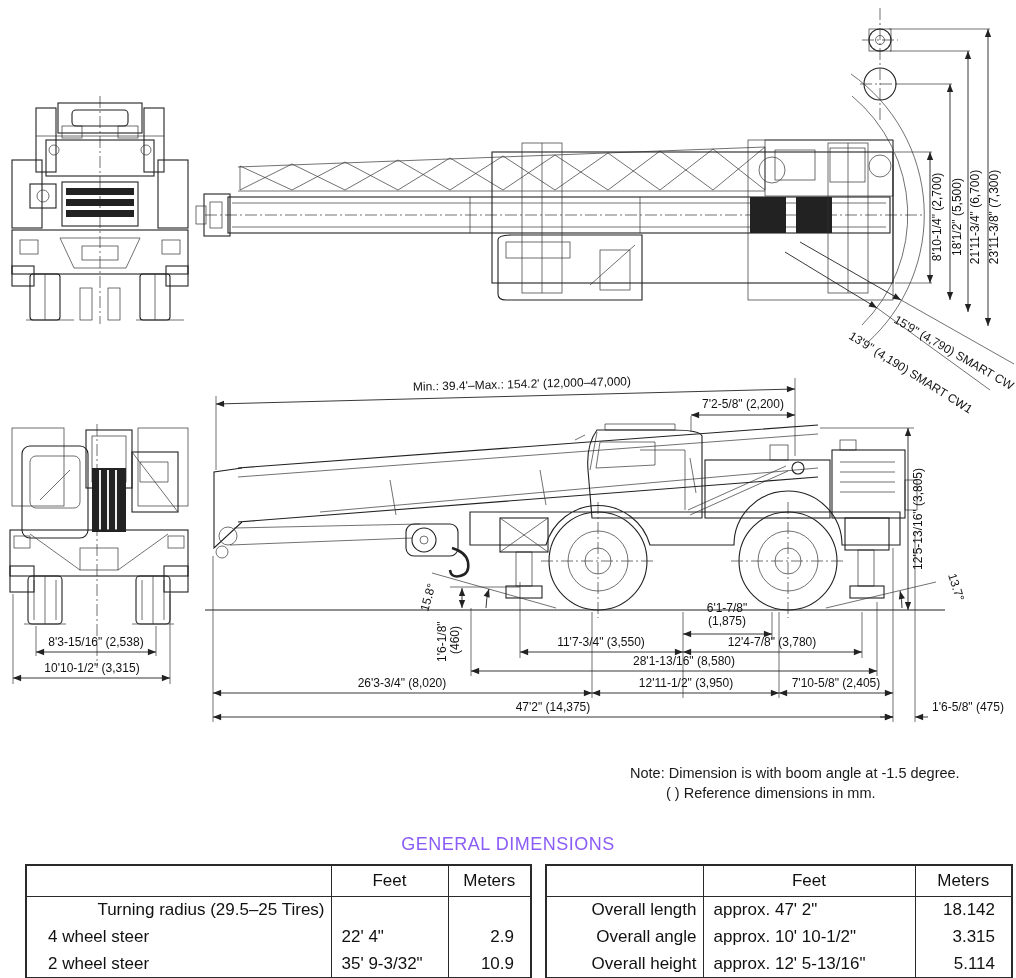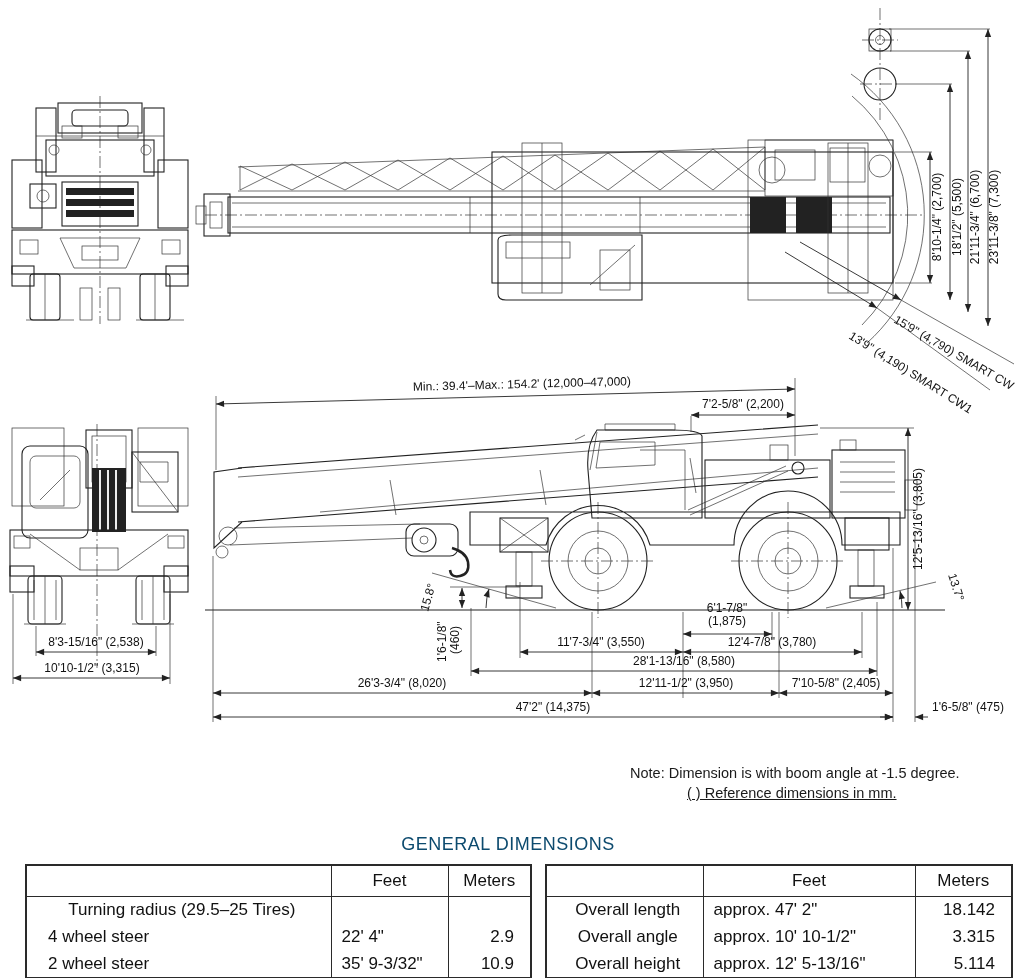--- a/index.html
+++ b/index.html
@@ -7,29 +7,29 @@
         font-family:"Liberation Sans",sans-serif;color:#1a1a1a;}
   svg{position:absolute;left:0;top:0;}
   svg text{font-family:"Liberation Sans",sans-serif;font-size:12px;fill:#111;}
   .outl{fill:none;stroke:#222;stroke-width:1.1;}
   .thin{fill:none;stroke:#333;stroke-width:0.7;}
   .dim{fill:none;stroke:#222;stroke-width:0.9;marker-start:url(#ah);marker-end:url(#ah);}
   .dim1{fill:none;stroke:#222;stroke-width:0.9;marker-end:url(#ah);}
   .cl{fill:none;stroke:#333;stroke-width:0.7;stroke-dasharray:12 3 2 3;}
   .dark{fill:#222;stroke:none;}
   .note{position:absolute;left:630px;top:763px;font-size:14.5px;line-height:20px;color:#1a1a1a;}
-  .note .l2{margin-left:57px;text-decoration:underline;}
+  .note .l2{margin-left:36px;}
   .tbl-title{position:absolute;left:0;top:834px;width:1016px;text-align:center;
-             font-size:18px;letter-spacing:0.5px;color:#0c4a6e;}
+             font-size:18px;letter-spacing:0.5px;color:#8b5cf6;}
   table.dims{position:absolute;border-collapse:collapse;font-size:17px;color:#111;
              border:2px solid #2a2a2a;table-layout:fixed;}
   table.dims th, table.dims td{padding:2px 6px;font-weight:normal;overflow:hidden;white-space:nowrap;}
   table.dims th{text-align:center;border-bottom:1.5px solid #2a2a2a;height:26px;}
   table.dims .vb{border-left:1.5px solid #2a2a2a;}
-  table.dims td.lbl{text-align:center;padding-left:12px;}
+  table.dims td.lbl{text-align:right;padding-left:12px;}
   table.dims td.lbl2{text-align:left;padding-left:21px;}
   table.dims td.ft{text-align:left;padding-left:10px;}
   table.dims td.mt{text-align:right;padding-right:16px;}
   #tleft{left:25px;top:864px;width:505px;}
   #tright{left:545px;top:864px;width:466px;}
   #tleft col.c1{width:305px}#tleft col.c2{width:117px}#tleft col.c3{width:83px}
   #tright col.c1{width:157px}#tright col.c2{width:212px}#tright col.c3{width:97px}
   #tleft tr, #tright tr{height:27px;}
 </style>
 </head>

